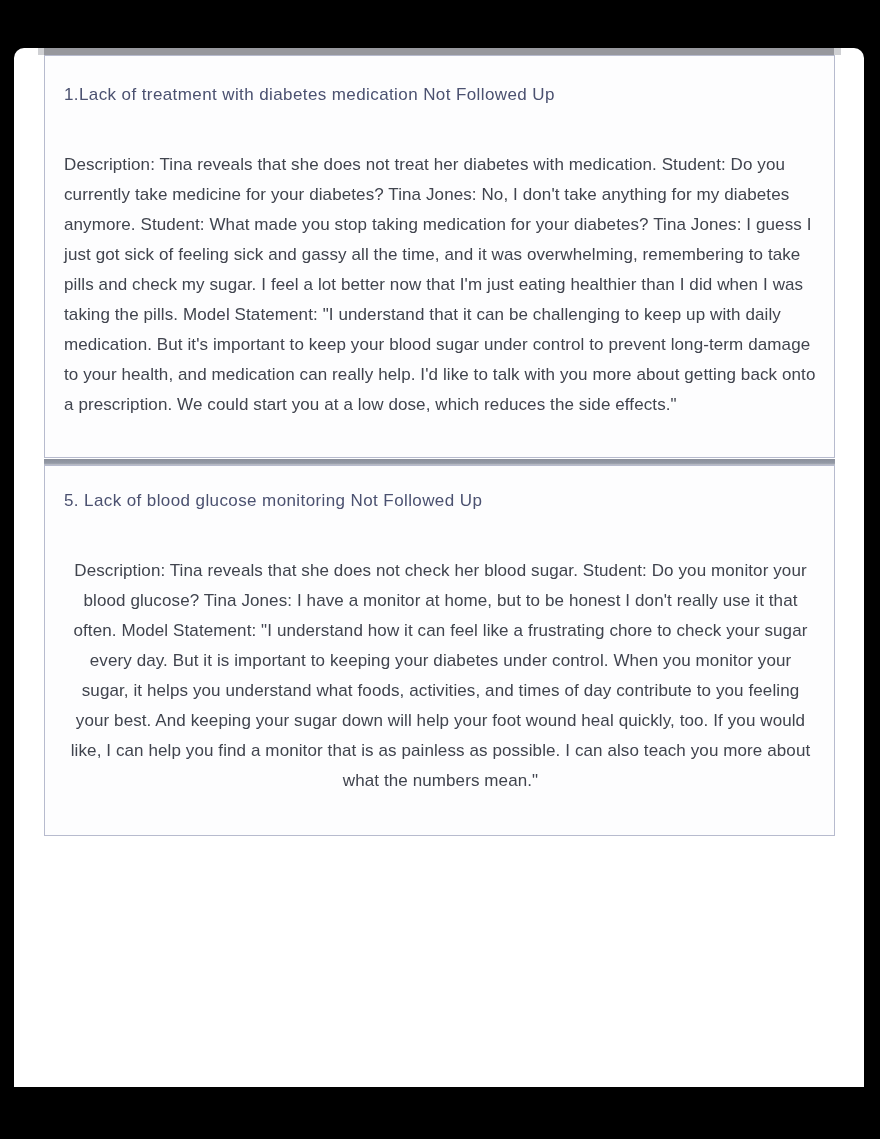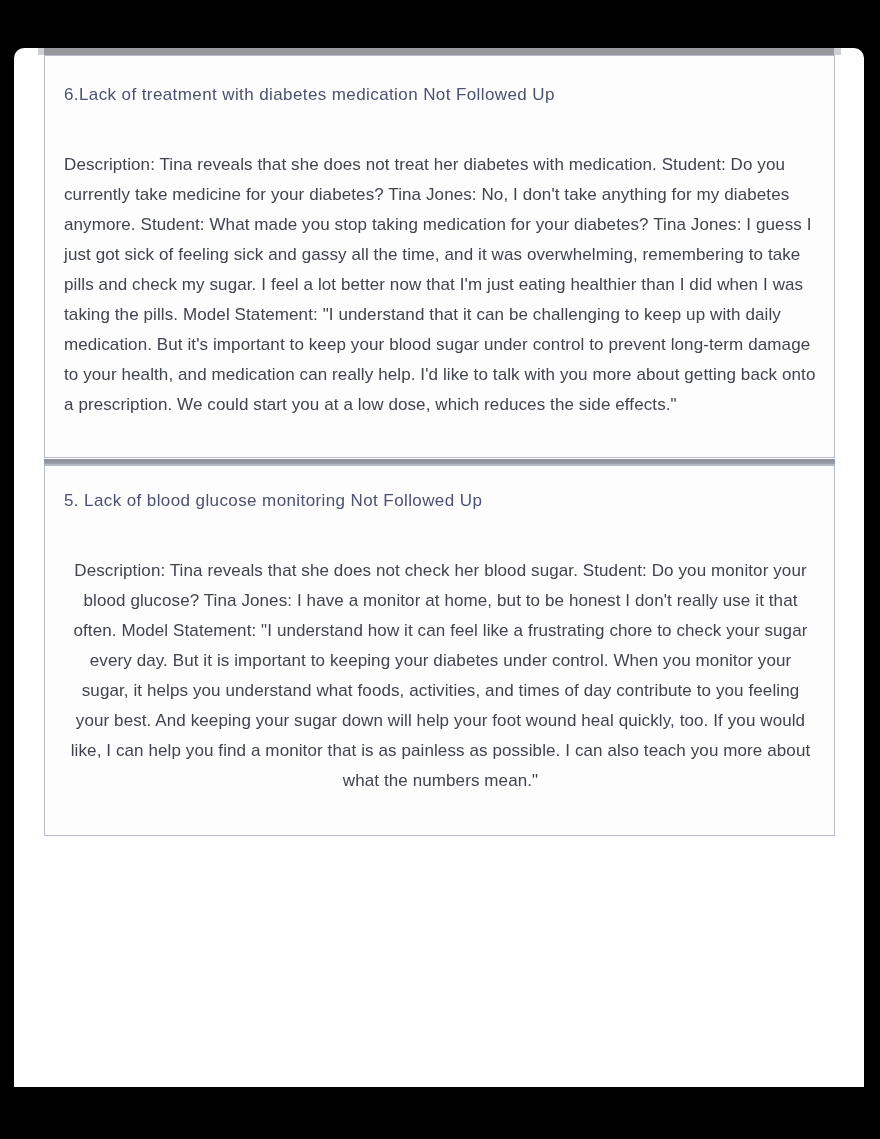--- a/index.html
+++ b/index.html
@@ -92,21 +92,21 @@
 </head>
 <body>
 
 <div class="page">
 
   <div class="top-bar">
     <div class="bar-inner"></div>
   </div>
 
   <section class="card card1">
-    <h2>6.Lack of treatment with diabetes medication Not Followed Up</h2>
+    <h2>1.Lack of treatment with diabetes medication Not Followed Up</h2>
     <p>Description: Tina reveals that she does not treat her diabetes with medication. Student: Do you currently take medicine for your diabetes? Tina Jones: No, I don't take anything for my diabetes anymore. Student: What made you stop taking medication for your diabetes? Tina Jones: I guess I just got sick of feeling sick and gassy all the time, and it was overwhelming, remembering to take pills and check my sugar. I feel a lot better now that I'm just eating healthier than I did when I was taking the pills. Model Statement: "I understand that it can be challenging to keep up with daily medication. But it's important to keep your blood sugar under control to prevent long-term damage to your health, and medication can really help. I'd like to talk with you more about getting back onto a prescription. We could start you at a low dose, which reduces the side effects."</p>
   </section>
 
   <div class="divider"></div>
 
   <section class="card card2">
     <h2>5. Lack of blood glucose monitoring Not Followed Up</h2>
     <p>Description: Tina reveals that she does not check her blood sugar. Student: Do you monitor your blood glucose? Tina Jones: I have a monitor at home, but to be honest I don't really use it that often. Model Statement: "I understand how it can feel like a frustrating chore to check your sugar every day. But it is important to keeping your diabetes under control. When you monitor your sugar, it helps you understand what foods, activities, and times of day contribute to you feeling your best. And keeping your sugar down will help your foot wound heal quickly, too. If you would like, I can help you find a monitor that is as painless as possible. I can also teach you more about what the numbers mean."</p>
   </section>
 

